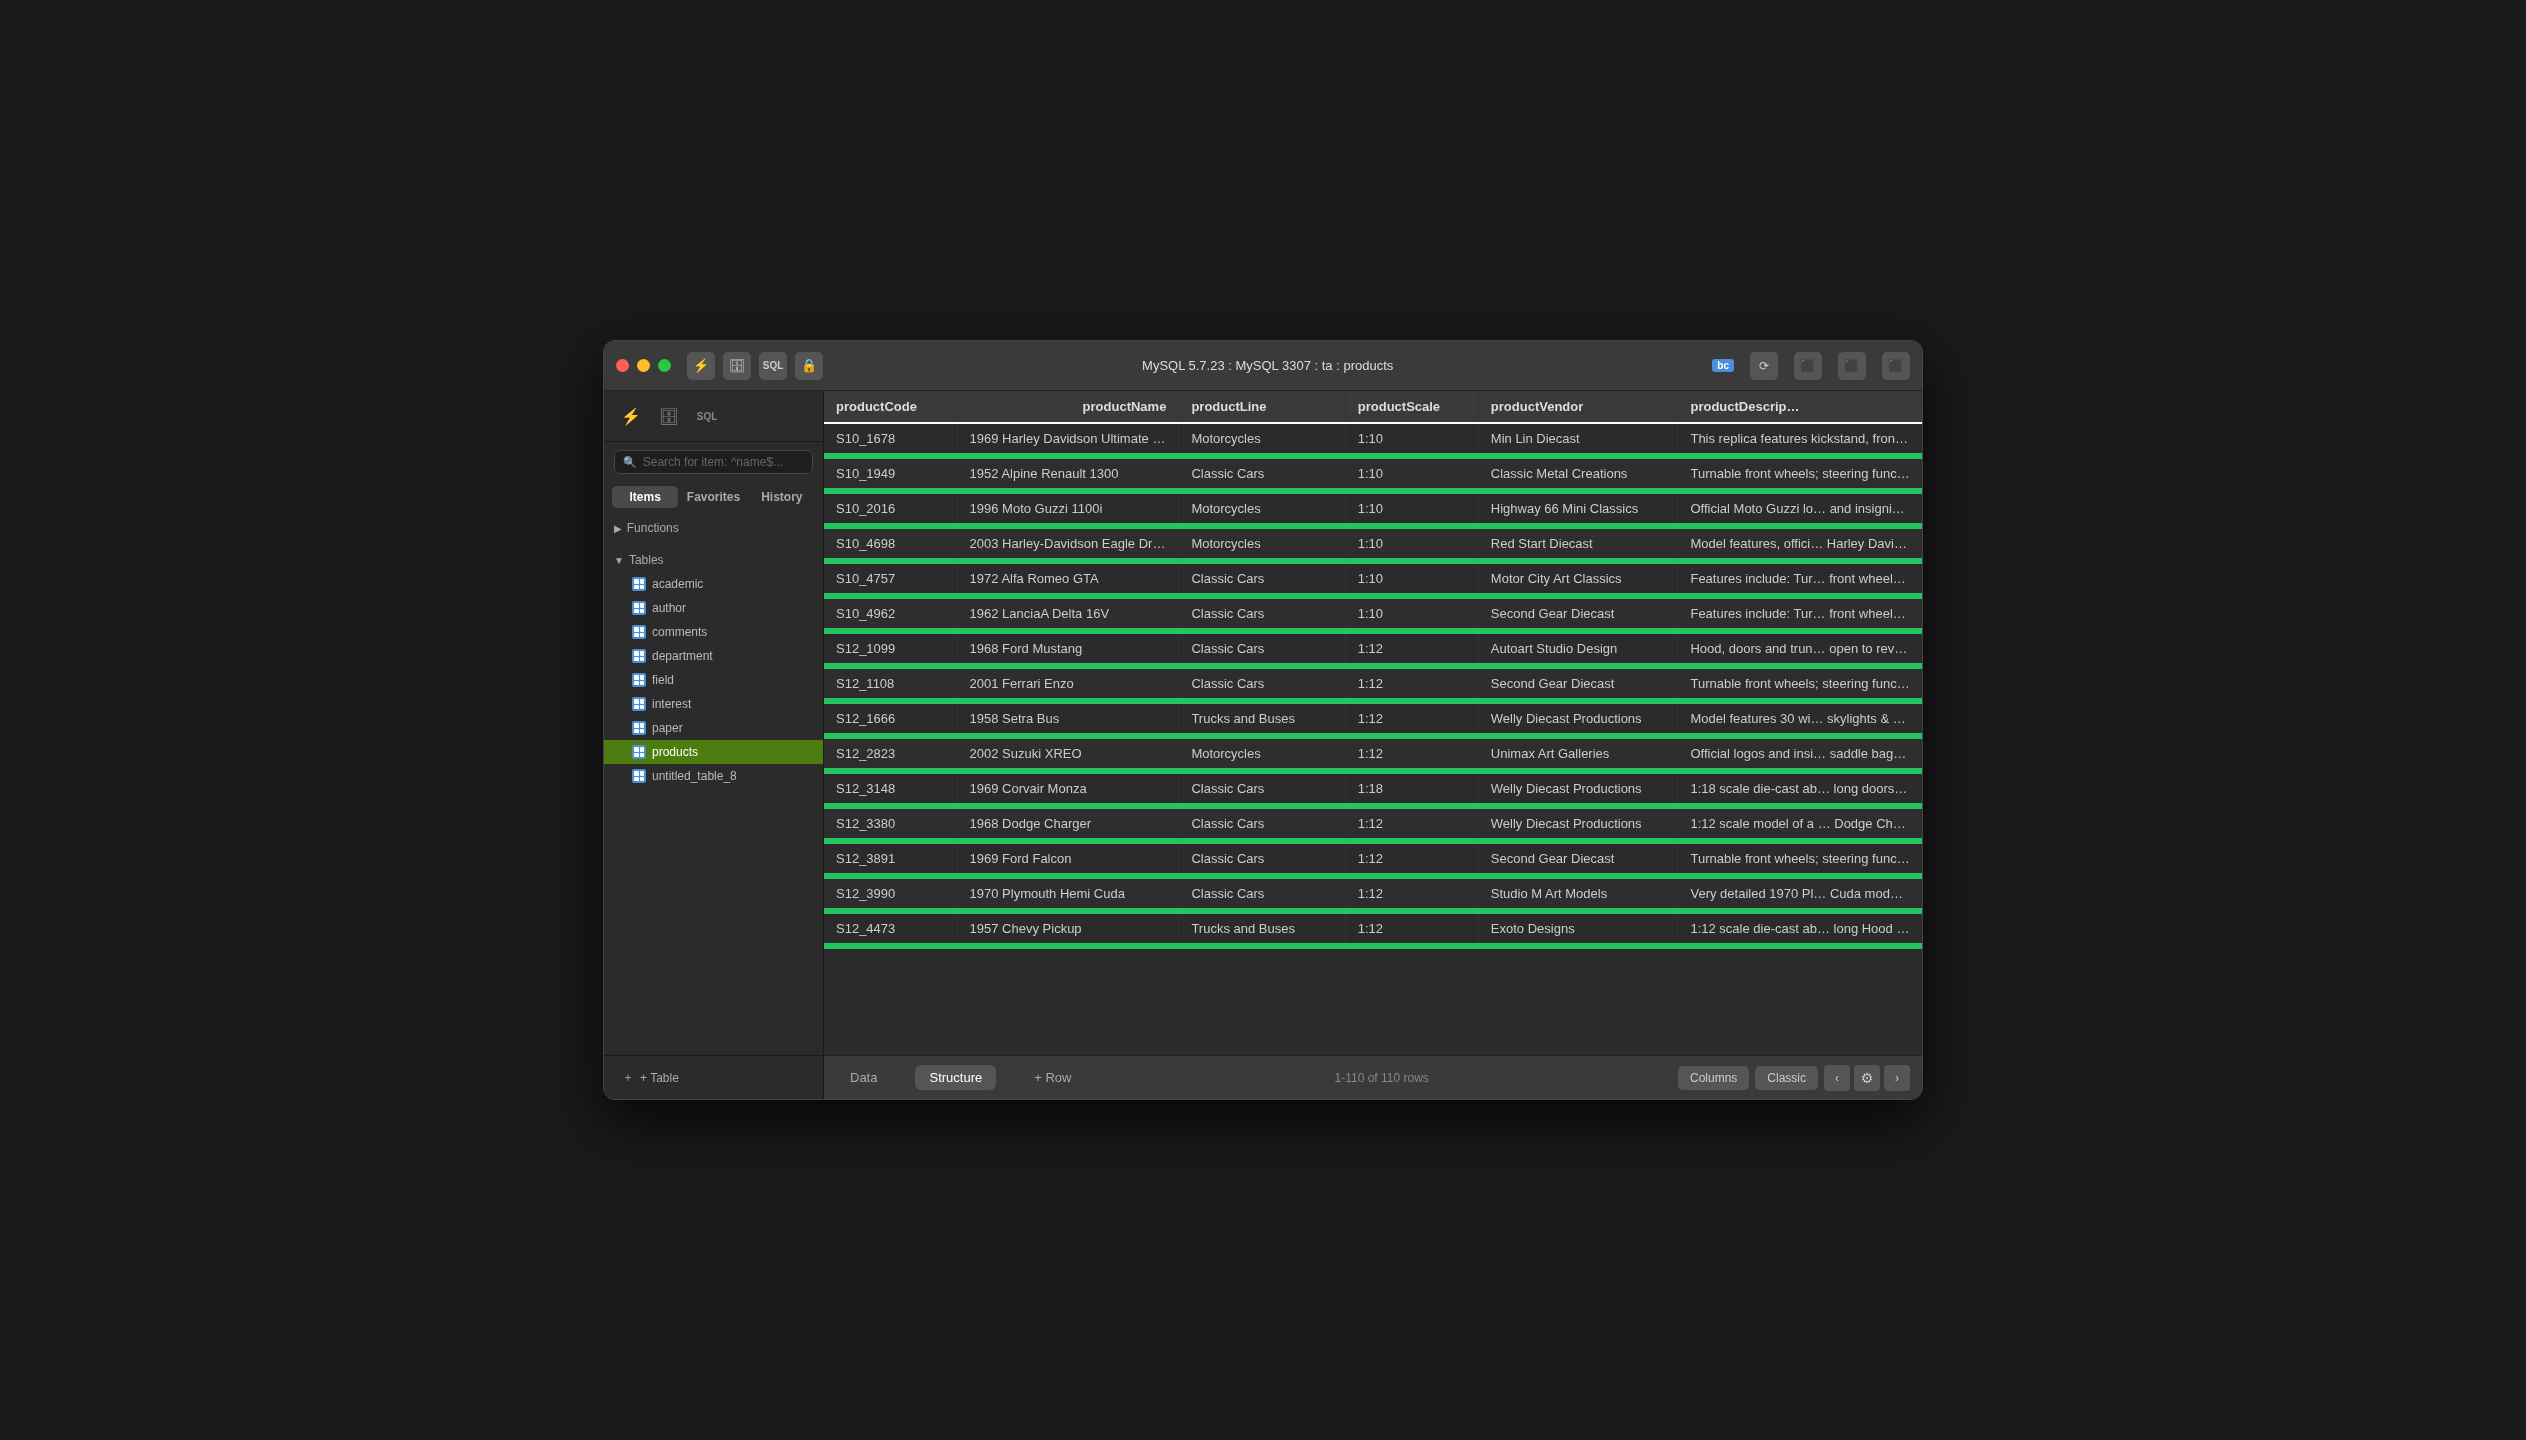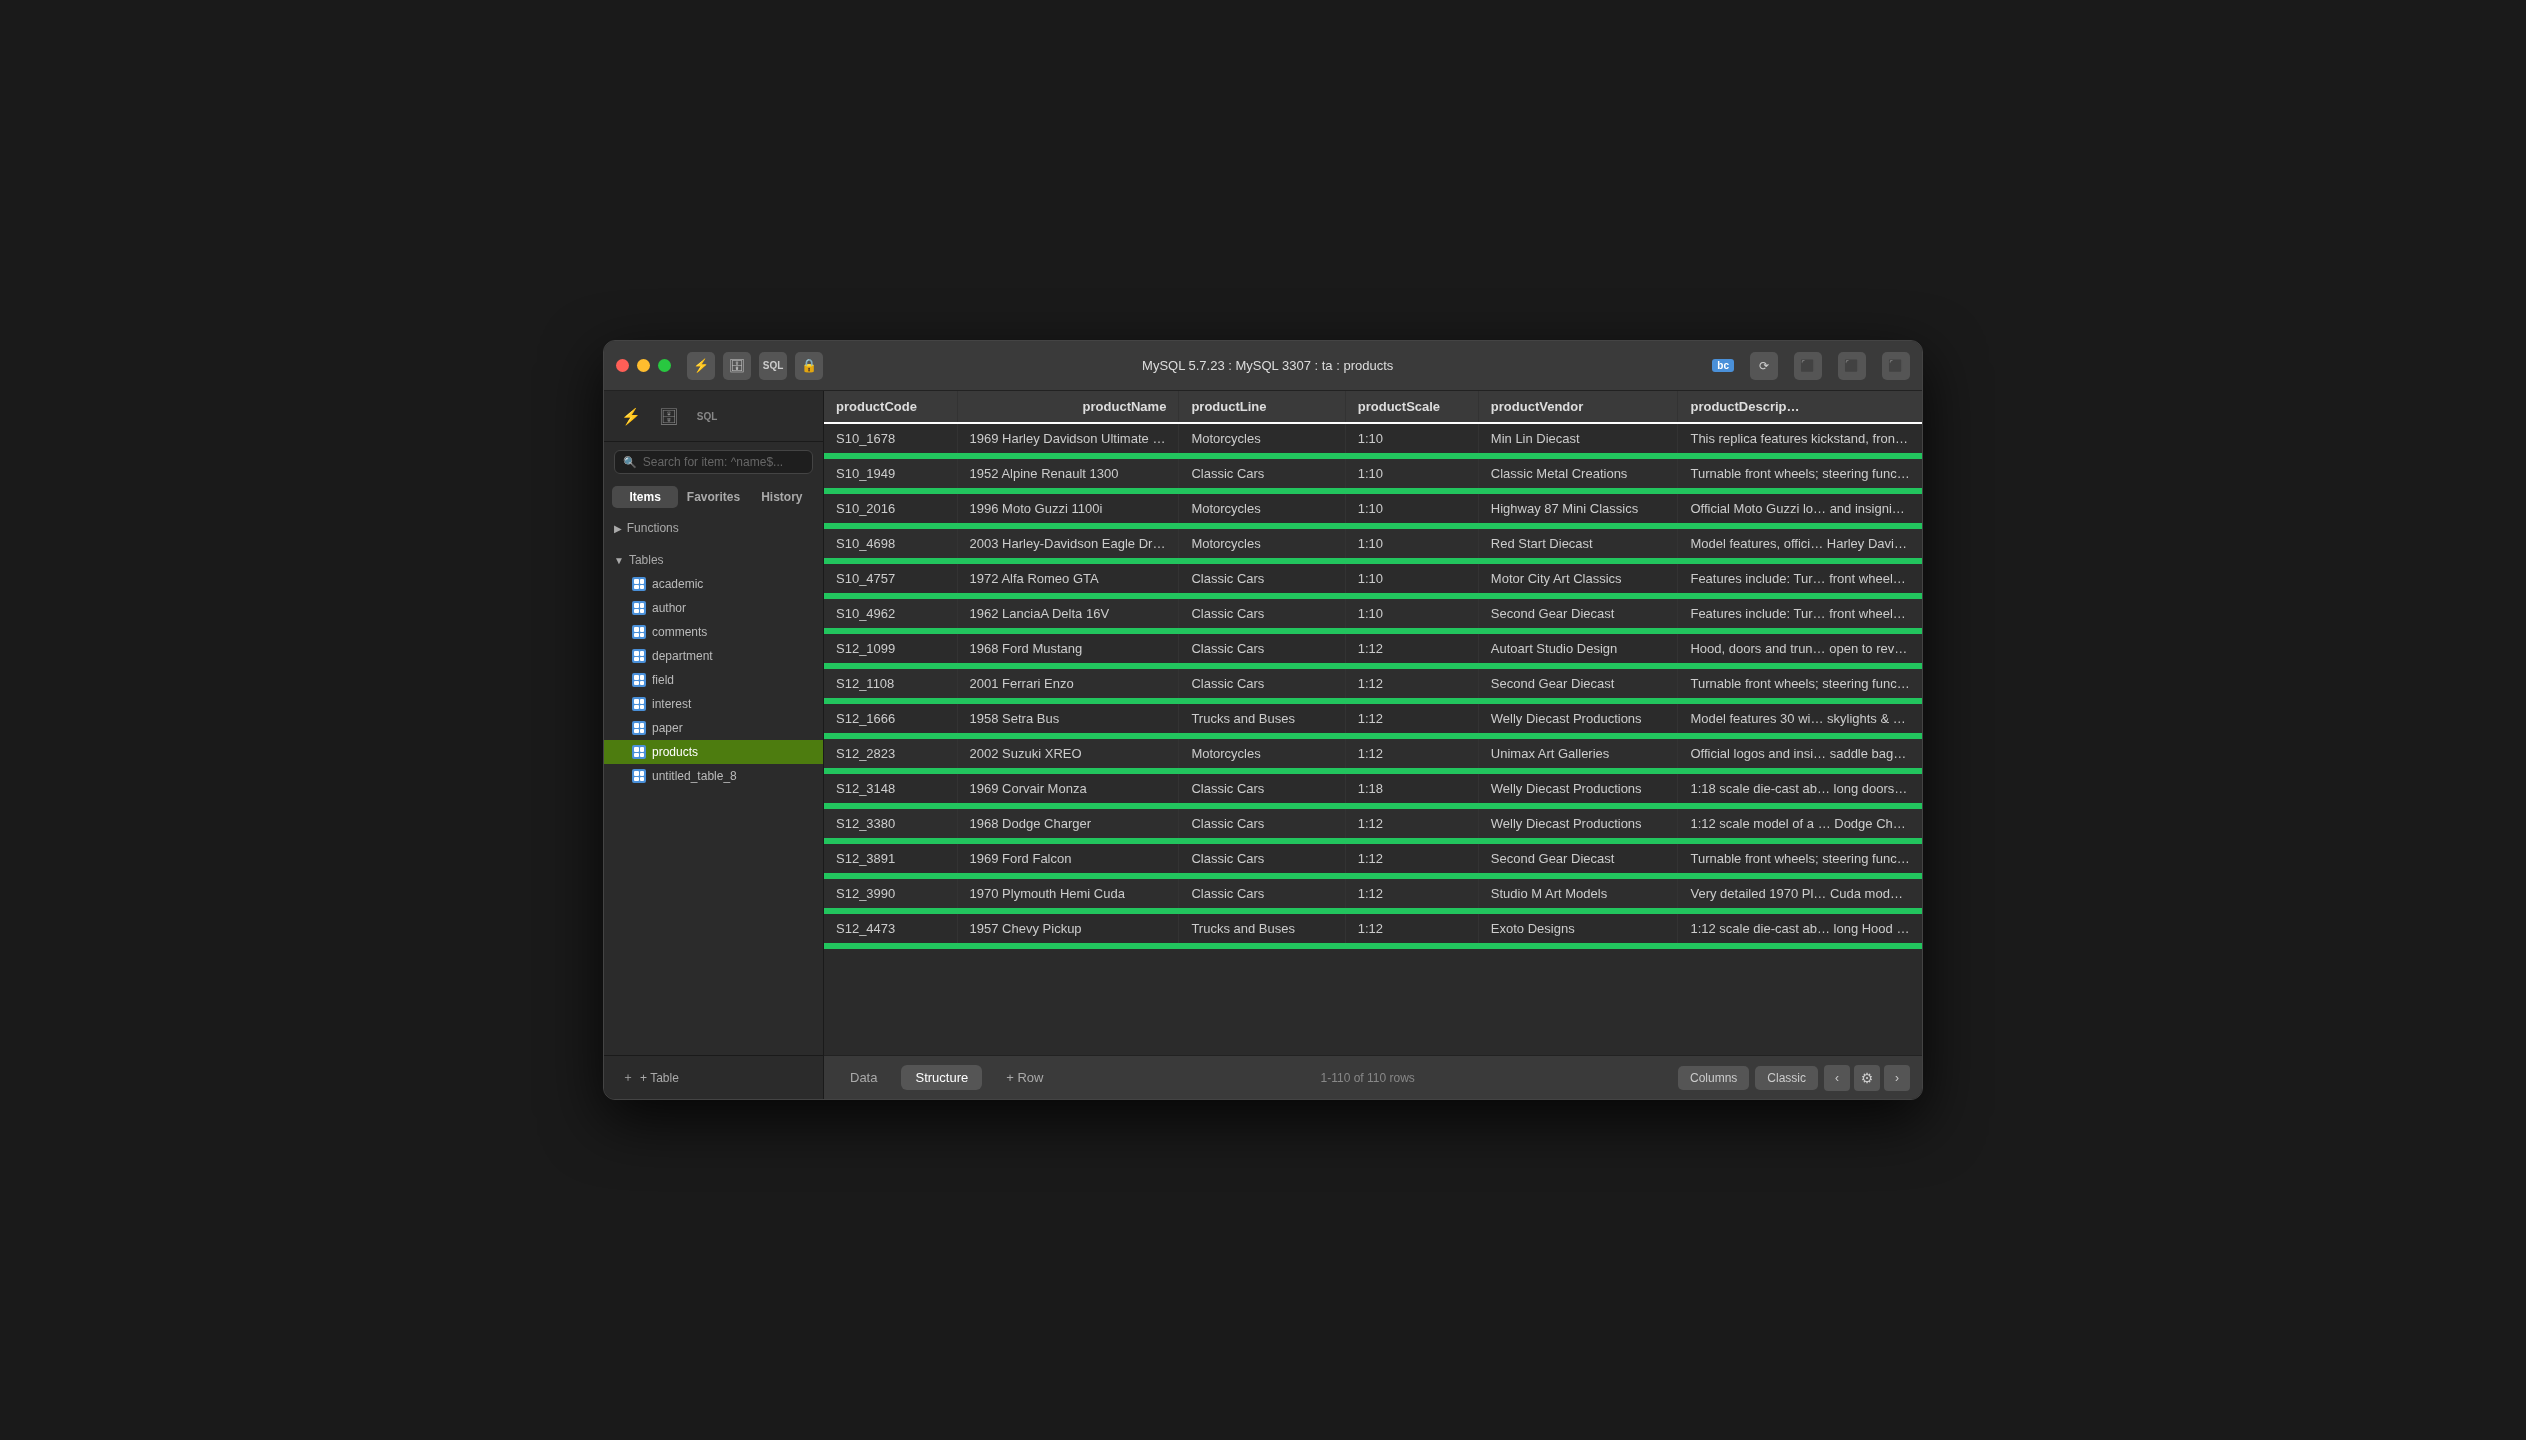--- a/index.html
+++ b/index.html
@@ -277,21 +277,21 @@
     }
     tbody td:last-child { border-right: none; }
     
     .bottom-bar {
       height: 44px;
       background: #3a3a3a;
       border-top: 1px solid #222;
       display: flex;
       align-items: center;
       padding: 0 12px;
-      gap: 10px;
+      gap: 24px;
       flex-shrink: 0;
     }
     .bottom-tab {
       padding: 5px 14px;
       font-size: 13px;
       color: #aaa;
       background: transparent;
       border: none;
       cursor: pointer;
       border-radius: 6px;
@@ -541,21 +541,21 @@
                 <td>Classic Cars</td>
                 <td>1:10</td>
                 <td>Classic Metal Creations</td>
                 <td>Turnable front wheels; steering function; de…</td>
               </tr>
               <tr>
                 <td>S10_2016</td>
                 <td>1996 Moto Guzzi 1100i</td>
                 <td>Motorcycles</td>
                 <td>1:10</td>
-                <td>Highway 87 Mini Classics</td>
+                <td>Highway 66 Mini Classics</td>
                 <td>Official Moto Guzzi lo… and insignias, saddle…</td>
               </tr>
               <tr>
                 <td>S10_4698</td>
                 <td>2003 Harley-Davidson Eagle Drag Bike</td>
                 <td>Motorcycles</td>
                 <td>1:10</td>
                 <td>Red Start Diecast</td>
                 <td>Model features, offici… Harley Davidson logo…</td>
               </tr>

